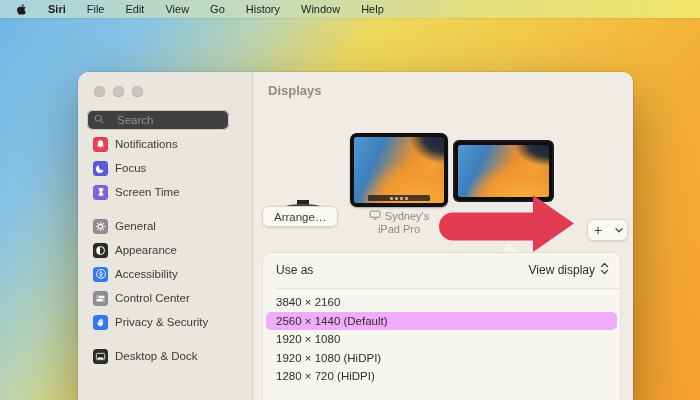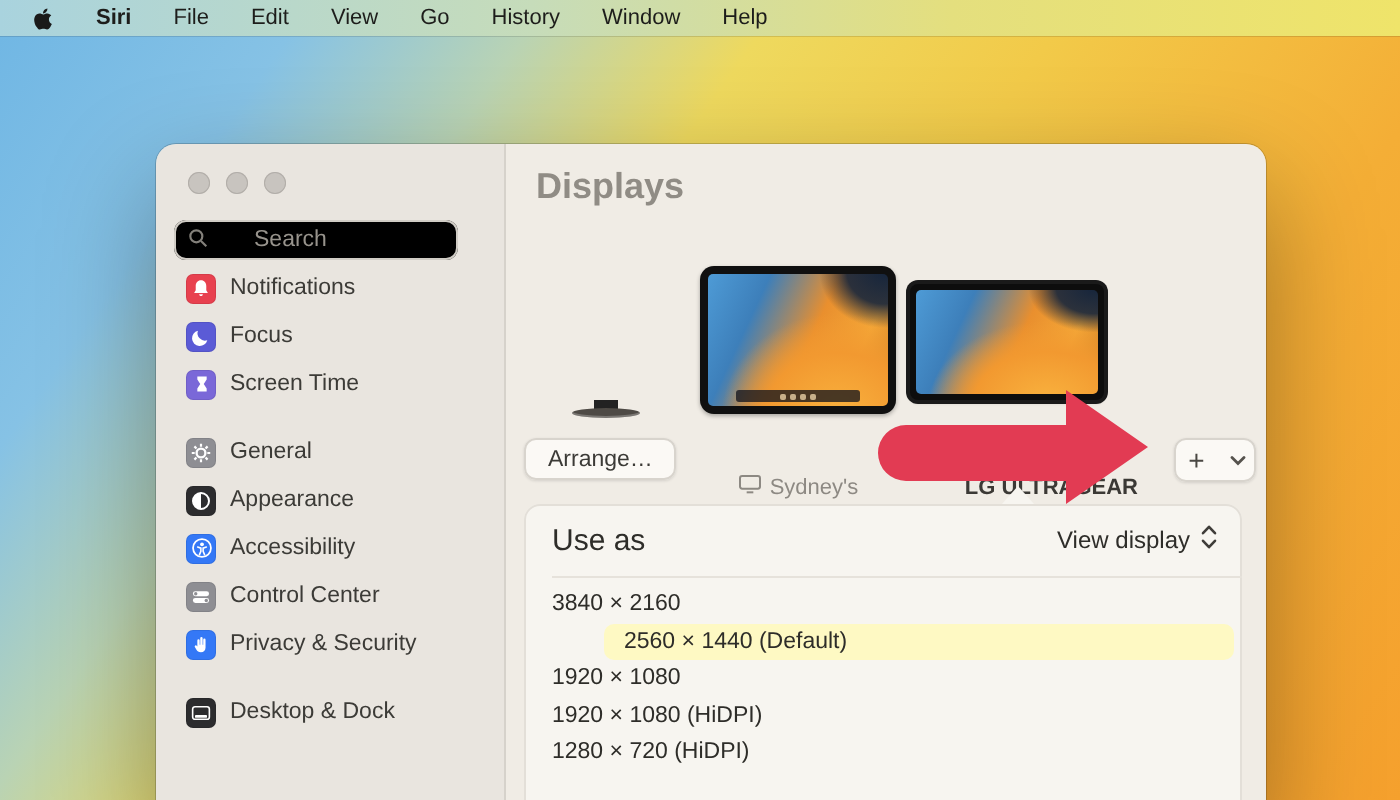--- a/index.html
+++ b/index.html
@@ -19,86 +19,86 @@
 
   
   .window { position:absolute; left:78px; top:72px; width:555px; height:340px;
     border-radius:10px; display:flex; overflow:hidden;
     box-shadow:0 0 0 .5px rgba(0,0,0,.18), 0 22px 55px rgba(0,0,0,.35); }
 
   
   .sidebar { width:175px; background:#e9e5df; border-right:1px solid #d6d2cb; position:relative; }
   .lights { display:flex; gap:8px; padding:14px 0 0 16px; }
   .light { width:11px; height:11px; border-radius:50%; background:#c8c4bf; box-shadow:inset 0 0 0 .5px #b2aea9; }
-  .search { margin:13px 23px 6px 9px; height:20px; border-radius:6px; background:#000000;
-    box-shadow:inset 0 0 0 1px #d0ccc5; display:flex; align-items:center; gap:23px; padding:0 7px;
+  .search { margin:13px 23px 6px 9px; height:20px; border-radius:6px; background:#404040;
+    box-shadow:inset 0 0 0 1px #d0ccc5; display:flex; align-items:center; gap:13px; padding:0 7px;
     font-size:11.5px; color:#97938c; }
   .navclip { overflow:hidden; height:270px; }
   .nav { margin-top:-4px; }
   .nav-item { height:24px; display:flex; align-items:center; gap:7px; padding-left:15px;
     font-size:11.5px; color:#3c3b37; }
   .gap { height:10px; }
   .ic { width:15px; height:15px; border-radius:3.5px; flex:0 0 auto;
     display:flex; align-items:center; justify-content:center; box-shadow:inset 0 0 0 .5px rgba(0,0,0,.08); }
   .ic svg { display:block; }
   .appearance-dot { width:9px; height:9px; border-radius:50%; border:1.5px solid #fff;
     background:linear-gradient(90deg,#ffffff 50%,#2c2c2e 50%); }
   .siri-dot { width:10px; height:10px; border-radius:50%;
     background:radial-gradient(circle at 30% 30%,#ff72b1 0%,#b66bff 35%,#3a8bff 65%,#38d3e0 100%); }
 
   
   .main { position:relative; flex:1; background:#f0ece5; }
-  .pane-title { position:absolute; left:15px; top:11px; font-size:18px; font-weight:bold; color:#908c85; }
+  .pane-title { position:absolute; left:15px; top:11px; font-size:13px; font-weight:bold; color:#908c85; }
 
   .thumb { position:absolute; cursor:default; }
   .ipad { left:97px; top:61px; width:98px; height:74px; background:#101010; border-radius:7px; padding:4px;
     box-shadow:0 1px 2px rgba(0,0,0,.3); }
   .monitor { left:202px; top:70px; width:97px; height:58px; background:#0d0d0d; border-radius:4px; padding:3px;
     box-shadow:0 0 0 2px #1a1a1a, 0 1px 2px rgba(0,0,0,.3); }
   .screen { position:relative; width:100%; height:100%; border-radius:2.5px; overflow:hidden;
     background:
       radial-gradient(95% 115% at 72% 108%, #f9b23e 0%, #f29930 42%, rgba(242,153,48,0) 68%),
       radial-gradient(55% 65% at 98% -2%, #16253c 0%, rgba(22,37,60,.9) 38%, rgba(22,37,60,0) 66%),
       linear-gradient(115deg, #4e9bd6 0%, #3d7fba 26%, #e98f2e 55%, #f4a838 78%, #c9771f 100%); }
   .dock { position:absolute; bottom:2px; left:16%; width:68%; height:6px; border-radius:1.5px;
     background:rgba(15,18,28,.75); display:flex; align-items:center; justify-content:center; gap:2px; }
   .dock i { width:3px; height:3px; border-radius:1px; background:#c8b08a; }
   .stand-neck { position:absolute; left:44px; top:128px; width:12px; height:5px; background:#222; }
   .stand-base { position:absolute; left:33px; top:132px; width:34px; height:5px; border-radius:50%;
     background:#4e4a45; box-shadow:inset 0 -1px 0 rgba(255,255,255,.25); }
 
-  .disp-label { position:absolute; text-align:right; font-size:11px; line-height:13px;margin-top:27px; }
+  .disp-label { position:absolute; text-align:center; font-size:11px; line-height:13px; }
   .ipad-label { left:76px; top:138px; width:140px; color:#8d8983; }
   .ipad-label .l1 { display:flex; align-items:center; justify-content:center; gap:4px; }
   .lg-label { left:186px; top:139px; width:130px; font-weight:bold; color:#3b3935; }
 
   .btn { position:absolute; background:#fbf9f5; border-radius:6px;
     box-shadow:inset 0 0 0 1px #d8d4cd, 0 .5px 1.5px rgba(0,0,0,.12);
     display:flex; align-items:center; justify-content:center;
     font-size:11.5px; color:#3c3b37; cursor:default; }
-  .arrange { left:9px; top:147px; height:21px; padding:0 12px; }
+  .arrange { left:9px; top:134px; height:21px; padding:0 12px; }
   .plusbtn { left:334px; top:147px; width:41px; height:22px; padding:0; }
   .plusbtn .seg-plus { flex:1.2; text-align:center; font-size:14px; line-height:14px; color:#4a4843; }
   .plusbtn .seg-chev { flex:1; display:flex; align-items:center; justify-content:center; }
 
   .caret-up { position:absolute; left:248px; top:171px; width:0; height:0;
     border-left:8px solid transparent; border-right:8px solid transparent;
     border-bottom:9px solid #f7f5f0; }
 
   .panel { position:absolute; left:9px; top:180px; width:359px; height:180px;
     background:#f7f5f0; border-radius:8px; box-shadow:inset 0 0 0 1px #e3dfd8; }
   .panel-head { height:36px; display:flex; align-items:center; justify-content:space-between;
     padding:0 12px 0 14px; }
-  .panel-head .lbl { font-size:15px; color:#2e2d29; }
+  .panel-head .lbl { font-size:12px; color:#2e2d29; }
   .popup { display:flex; align-items:center; gap:5px; font-size:12px; color:#2e2d29; cursor:default; }
   .sep { height:1px; background:#e6e2db; margin-left:14px; }
   .res-list { padding:4px; }
   .res-row { height:18.5px; display:flex; align-items:center; padding-left:10px;
     font-size:11.5px; color:#2e2d29; border-radius:5px; cursor:default; }
-  .res-row.sel { background:#fef9c3;margin-left:36px; }
+  .res-row.sel { background:#f0abfc; }
 
   .arrow-annot { position:absolute; left:184px; top:122px; width:138px; height:59px; z-index:30; pointer-events:none; }
 </style>
 </head>
 <body>
 
 <div id="stage">
 
   <div class="menubar">
     <span class="apple">

